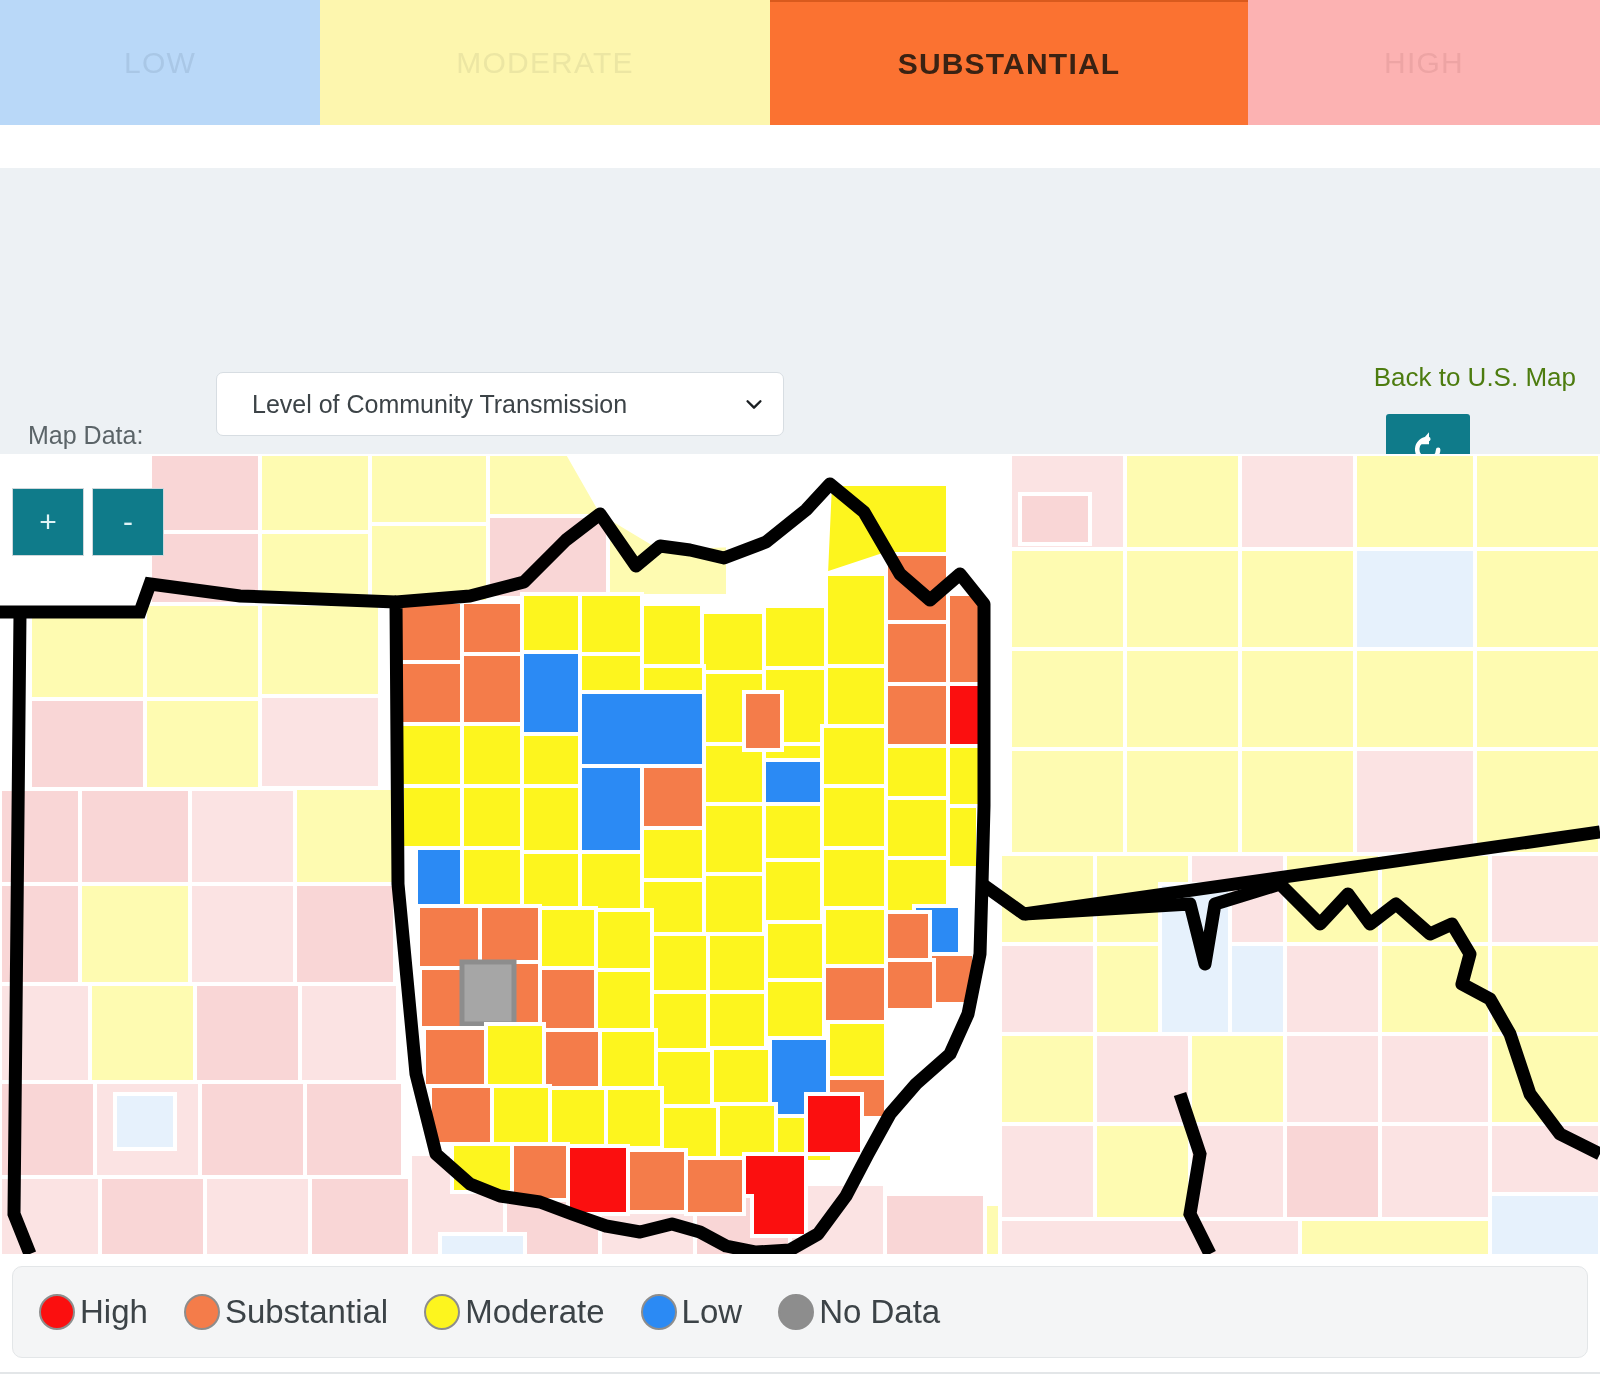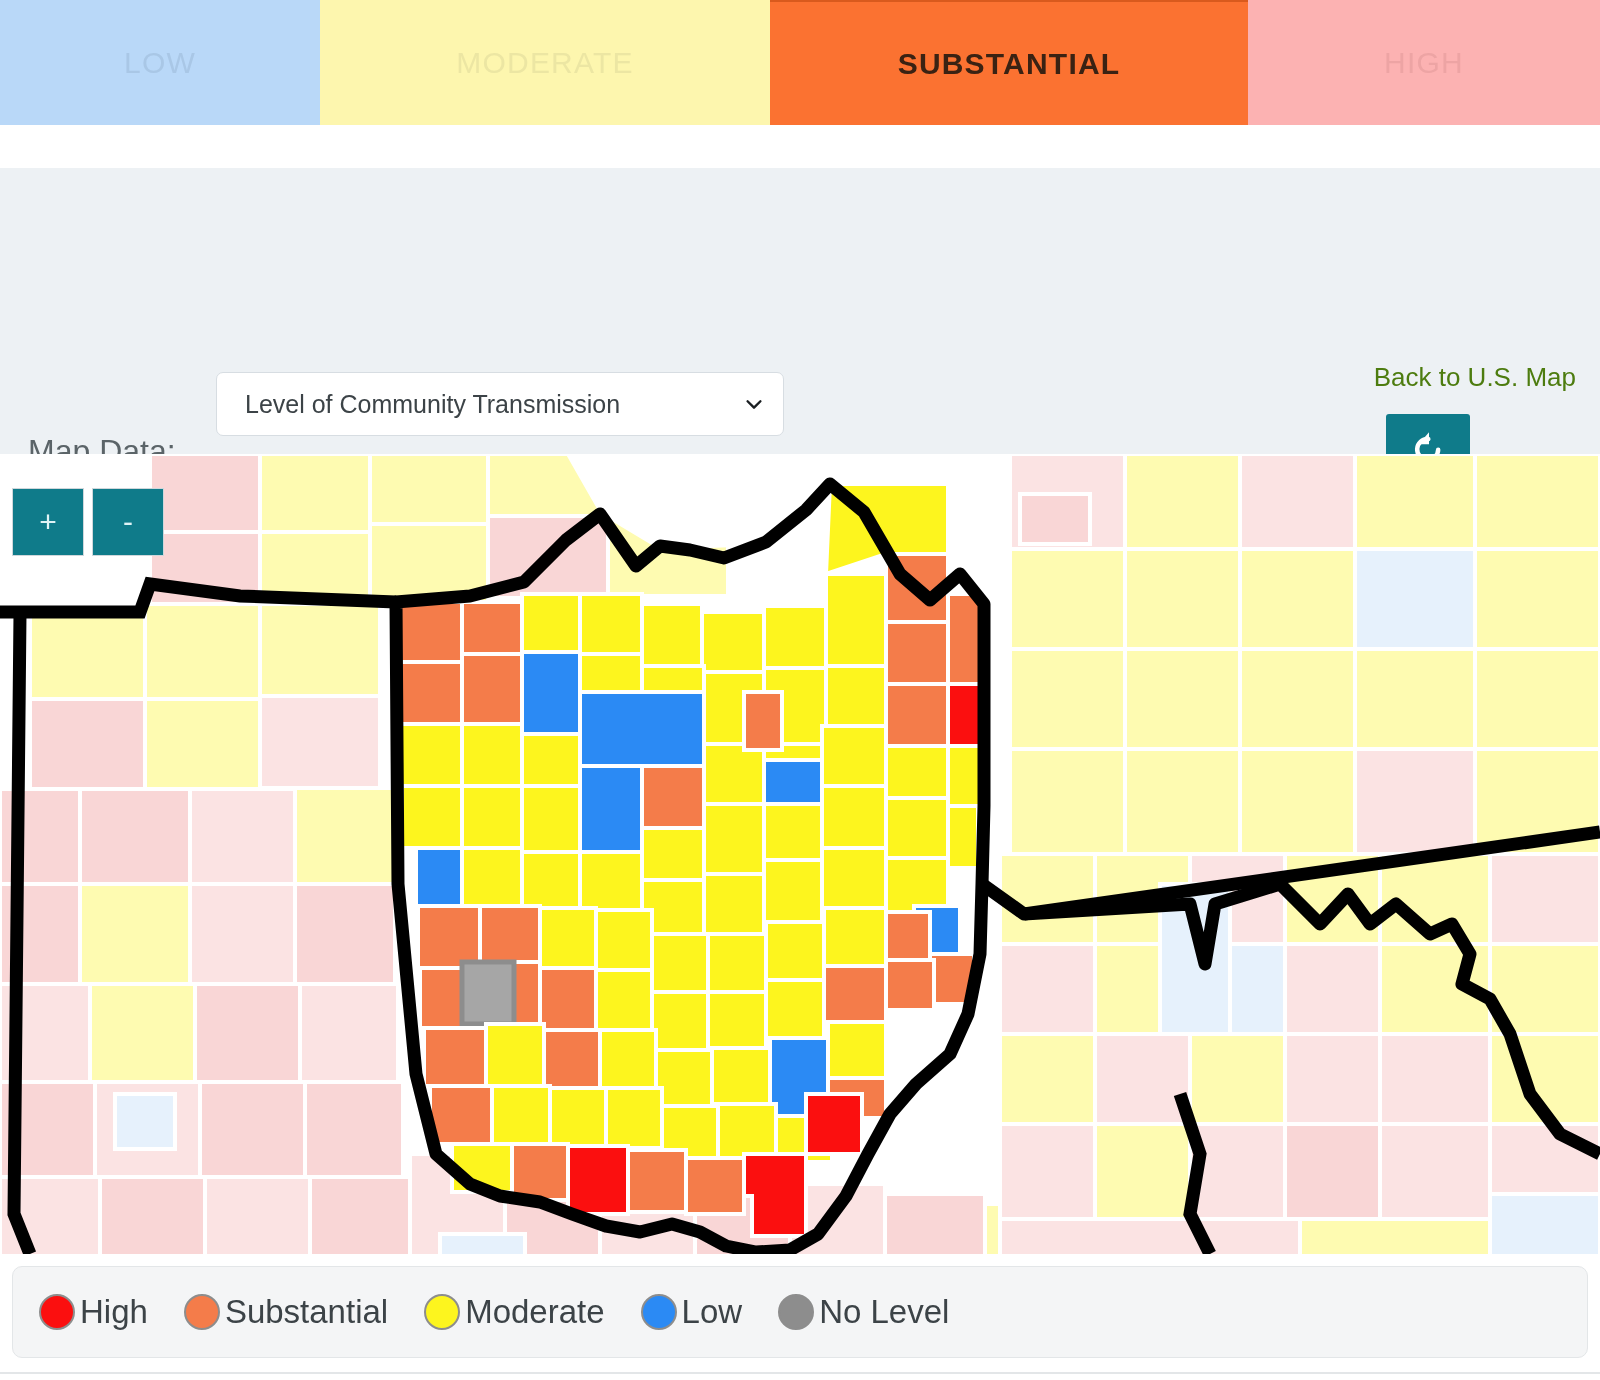--- a/index.html
+++ b/index.html
@@ -25,28 +25,28 @@
   .tab.high{width:352px;background:#fcb2b2;color:#eda4a4;}
 
   .whitegap{position:absolute;left:0;top:125px;width:1600px;height:43px;background:#fff;}
 
   
   .controls{
     position:absolute;left:0;top:168px;width:1600px;height:286px;
     background:#edf1f4;
   }
   .mapdata-label{
-    position:absolute;left:28px;top:253px;font-size:32px;color:#5b6468;margin-top:12px;
+    position:absolute;left:28px;top:253px;font-size:25px;color:#5b6468;
   }
   .sel{
     position:absolute;background:#fff;border:1px solid #d7dde2;border-radius:7px;
     box-sizing:border-box;color:#3c4347;cursor:pointer;
     display:flex;align-items:center;
   }
-  .sel .selval{flex:1;overflow:hidden;white-space:nowrap;}
+  .sel .selval{flex:1;overflow:hidden;white-space:nowrap;margin-left:7px;}
   .sel .chev{
     width:22px;height:22px;flex:none;margin-left:8px;
     display:flex;align-items:center;justify-content:center;color:#222;
   }
   .sel1{left:216px;top:204px;width:568px;height:64px;padding:0 18px 0 28px;font-size:25px;}
   .sel2{left:216px;top:290px;width:492px;height:66px;padding:0 16px 0 28px;font-size:24px;}
 
   .backlabel{
     position:absolute;right:24px;top:194px;font-size:26px;color:#4d7c0f;
     text-align:right;white-space:nowrap;
@@ -408,18 +408,18 @@
     <div class="legitem">
       <span class="swatch" style="background:#fdf51e"></span>
       <span class="legtext">Moderate</span>
     </div>
     <div class="legitem">
       <span class="swatch" style="background:#2b8af4"></span>
       <span class="legtext">Low</span>
     </div>
     <div class="legitem">
       <span class="swatch" style="background:#8d8d8d"></span>
-      <span class="legtext">No Level</span>
+      <span class="legtext">No Data</span>
     </div>
   </div>
   <div class="bottomrule"></div>
 
 </div>
 
 </body></html>

